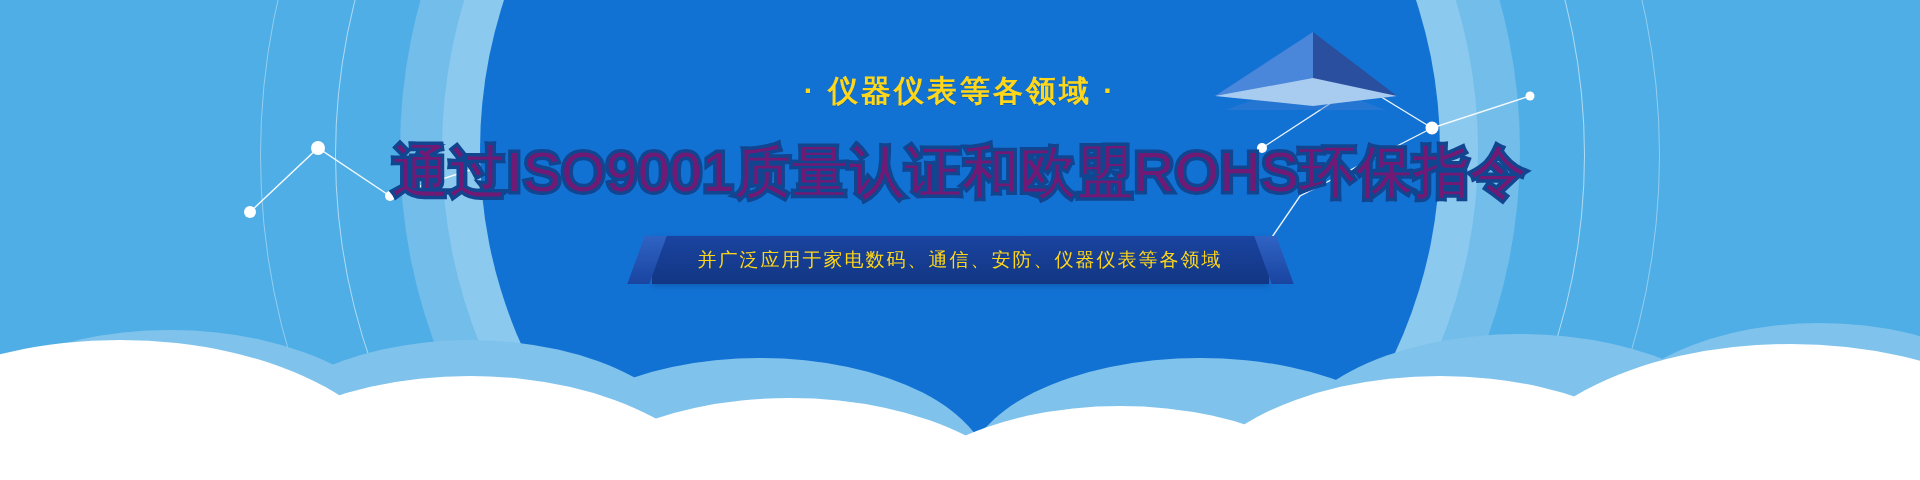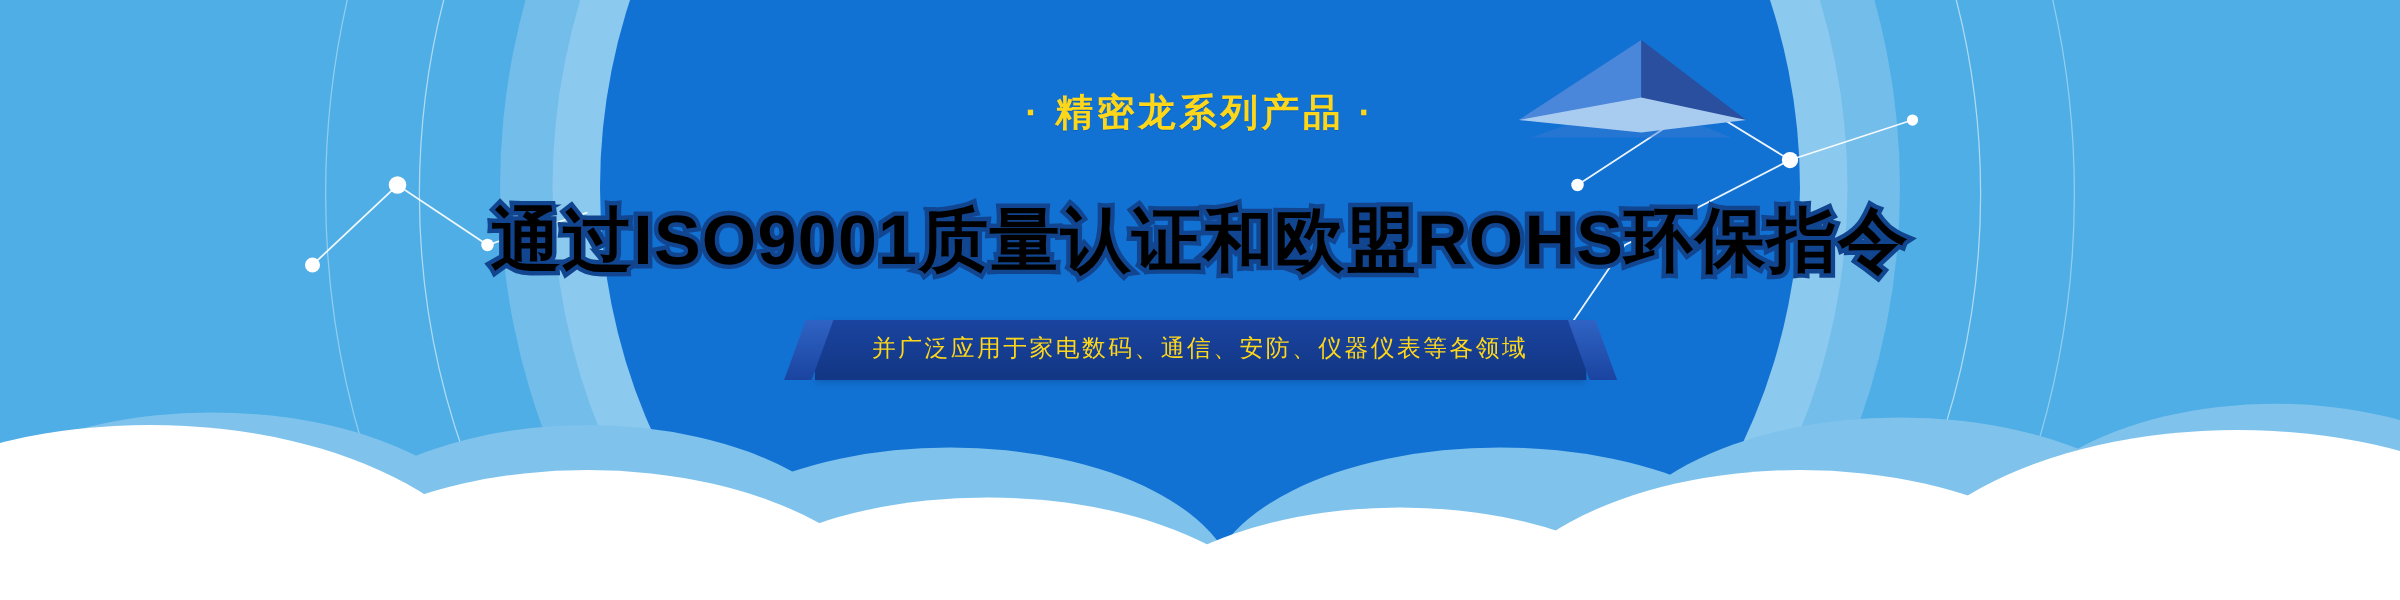--- a/index.html
+++ b/index.html
@@ -115,25 +115,25 @@
     color: #FFD71A;
     font-size: 30px;
     font-weight: bold;
     letter-spacing: 3px;
     line-height: 1;
     white-space: nowrap;
     text-shadow: 0 1px 0 rgba(0,40,100,0.25);
   }
 
   .headline {
-    margin-top: 56px;
+    margin-top: 36px;
     font-size: 56px;
-    font-weight: bold;
+    font-weight: normal;
     line-height: 1.08;
-    color: #000000;
+    color: #701a75;
     letter-spacing: 1px;
     white-space: nowrap;
     -webkit-text-stroke: 7px #12458F;
     paint-order: stroke fill;
   }
 
   .tagline-bar {
     margin-top: 34px;
     position: relative;
     background: linear-gradient(180deg, #1A44A0 0%, #123683 100%);
@@ -212,21 +212,21 @@
       <ellipse cx="470" cy="268" rx="260" ry="142"></ellipse>
       <ellipse cx="790" cy="278" rx="250" ry="130"></ellipse>
       <ellipse cx="1120" cy="282" rx="240" ry="126"></ellipse>
       <ellipse cx="1440" cy="268" rx="260" ry="142"></ellipse>
       <ellipse cx="1790" cy="252" rx="290" ry="158"></ellipse>
       <rect x="0" y="250" width="1920" height="60"></rect>
     </g>
   </svg>
 
   <div class="content">
-    <div class="eyebrow">· 精密龙系列产品 ·</div>
+    <div class="eyebrow">· 仪器仪表等各领域 ·</div>
 
     <div class="headline">通过ISO9001质量认证和欧盟ROHS环保指令</div>
 
     <div class="tagline-bar">
       <div class="tagline-text">并广泛应用于家电数码、通信、安防、仪器仪表等各领域</div>
     </div>
   </div>
 
 </div>
 

